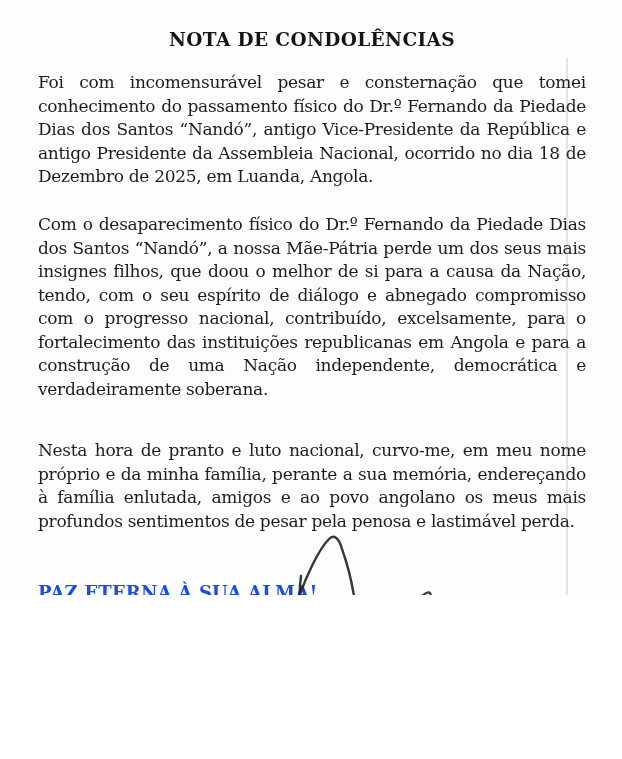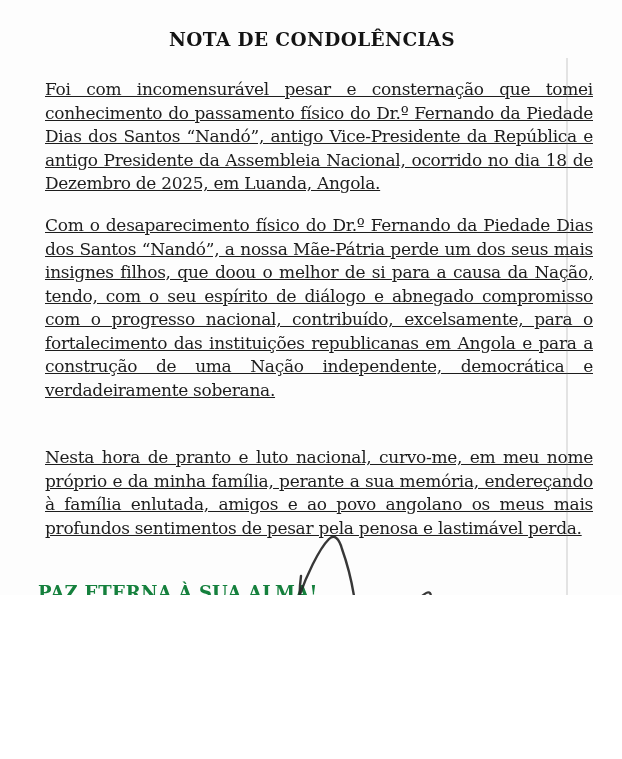--- a/index.html
+++ b/index.html
@@ -22,40 +22,39 @@
     text-align:center;
     font-size:18.5px;
     font-weight:bold;
     letter-spacing:0.4px;
     color:#141414;
     white-space:nowrap;
   }
   .par {
     position:absolute;
     left:38px; width:548px;
-    margin:7px;
+    margin:0;
     font-size:17px;
     line-height:23.5px;
     letter-spacing:-0.3px;
     text-align:justify;
     text-justify:inter-word;
     color:#1d1d1d;
-    text-decoration:underline;
   }
   #p1 { top:71px; }
-  #p2 { top:207px; }
+  #p2 { top:213px; }
   #p3 { top:439px; }
   .closing {
     position:absolute;
     left:38px; top:582px;
     margin:0;
     font-weight:bold;
     font-size:18px;
     letter-spacing:0.2px;
-    color:#15803d;
+    color:#1d4ed8;
     white-space:nowrap;
   }
   .sig-svg {
     position:absolute;
     left:246px; top:520px;
     width:196px; height:239px;
     pointer-events:none;
   }
   .sig-svg path {
     fill:none;

